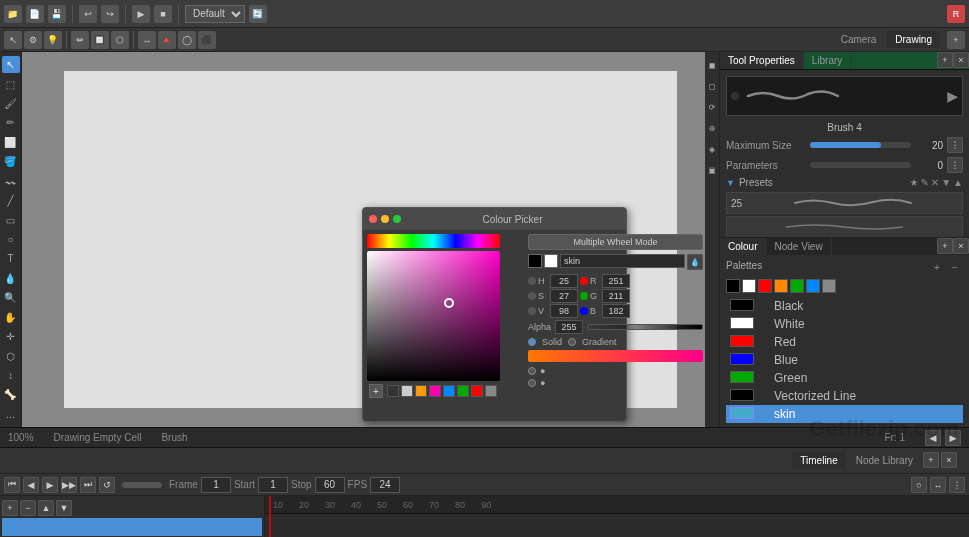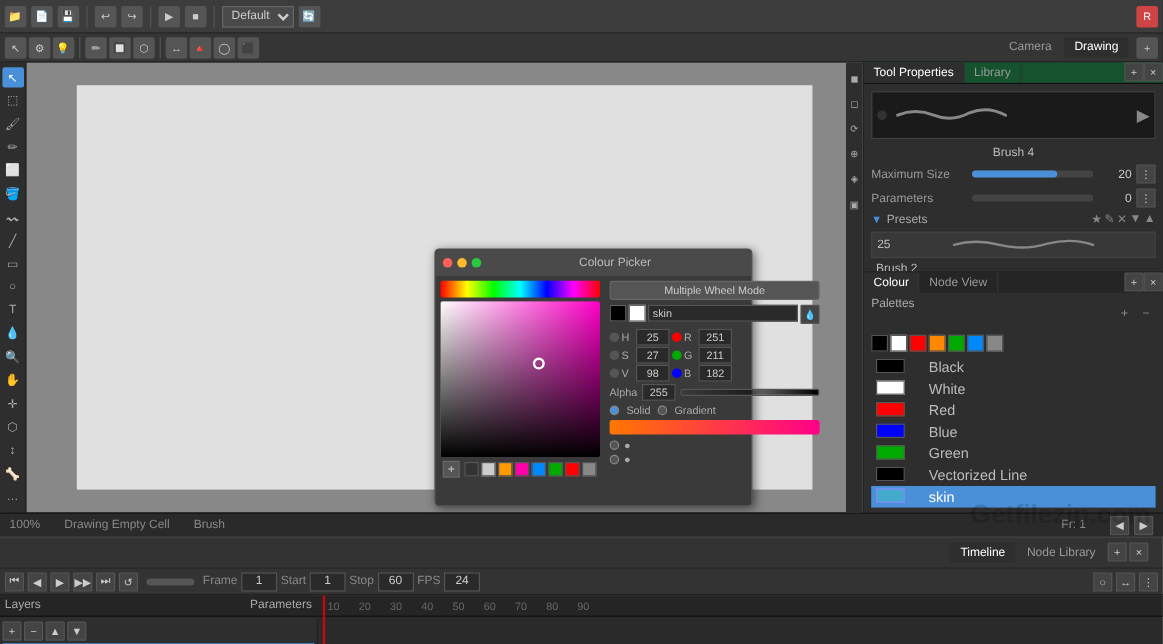--- a/index.html
+++ b/index.html
@@ -66,36 +66,36 @@
 
     .preset-item { width: 100%; height: 22px; background: #383838; border: 1px solid #444; margin-bottom: 2px; display: flex; align-items: center; padding: 0 4px; font-size: 10px; color: #bbb; cursor: pointer; }
 
     
     #colour-panel { border-top: 1px solid #222; }
     #colour-tabs { display: flex; background: #252525; }
     .colour-tab { padding: 3px 8px; font-size: 10px; color: #999; cursor: pointer; border-right: 1px solid #333; }
     .colour-tab.active { color: #fff; background: #2e2e2e; }
 
     #palettes-section { padding: 4px 6px; }
-    .palettes-label { font-size: 10px; color: #aaa; margin-bottom: 16px; }
+    .palettes-label { font-size: 10px; color: #aaa; margin-bottom: 4px; }
     .palette-toolbar { display: flex; gap: 2px; margin-bottom: 4px; align-items: center; }
     .palette-btn { font-size: 10px; color: #888; cursor: pointer; width: 16px; height: 16px; display: flex; align-items: center; justify-content: center; }
 
     .colour-swatches { display: flex; gap: 2px; margin-bottom: 4px; }
     .swatch { width: 14px; height: 14px; border: 1px solid #555; cursor: pointer; }
 
     .palette-list-item { display: flex; align-items: flex-start; padding: 2px 4px; gap: 20px; font-size: 12px; color: #bbb; cursor: pointer; }
     .palette-list-item.active { background: #4a90d9; color: white; }
     .palette-color-box { width: 24px; height: 12px; border: 1px solid #555; }
 
     
     #status-bar { width: 100%; height: 20px; background: #2a2a2a; border-top: 1px solid #111; display: flex; align-items: center; padding: 0 8px; font-size: 10px; color: #888; gap: 20px; }
 
     
-    #timeline-area { width: 100%; height: 90px; background: #a3a3a3; border-top: 1px solid #111; }
+    #timeline-area { width: 100%; height: 90px; background: #1d4ed8; border-top: 1px solid #111; }
     #timeline-toolbar { height: 26px; background: #333; border-bottom: 1px solid #222; display: flex; align-items: center; padding: 0 4px; gap: 4px; }
     #timeline-main { height: 64px; display: flex; }
     #layers-panel { width: 265px; background: #2e2e2e; border-right: 1px solid #222; }
     #layers-header { height: 18px; background: #252525; display: flex; align-items: center; padding: 0 4px; font-size: 10px; color: #aaa; border-bottom: 1px solid #111; }
     #layers-content { padding: 2px; }
     .layer-item { height: 18px; display: flex; align-items: center; padding: 0 4px; gap: 4px; font-size: 10px; color: #ccc; }
     .layer-item.active { background: #4a90d9; }
 
     #frames-area { flex: 1; background: #2a2a2a; position: relative; overflow: hidden; }
     #frames-ruler { height: 18px; background: #252525; display: flex; align-items: center; border-bottom: 1px solid #111; }
@@ -123,21 +123,21 @@
       background: linear-gradient(to bottom, rgba(0,0,0,0) 0%, rgba(0,0,0,1) 100%),
                   linear-gradient(to right, rgba(255,255,255,1) 0%, rgba(255,0,255,1) 100%);
       border-radius: 2px; position: relative; cursor: crosshair;
     }
     .cp-cursor { position: absolute; width: 10px; height: 10px; border: 2px solid white; border-radius: 50%; top: 40%; left: 62%; transform: translate(-50%, -50%); }
     #cp-bottom-bar { display: flex; align-items: center; gap: 4px; margin-top: 3px; padding: 0 2px; }
     .cp-add-btn { width: 14px; height: 14px; background: #555; border: 1px solid #666; font-size: 10px; color: #ccc; cursor: pointer; display: flex; align-items: center; justify-content: center; }
     .cp-color-squares { display: flex; gap: 2px; }
     .cp-square { width: 12px; height: 12px; border: 1px solid #555; }
 
-    #cp-right { flex: 1; padding: 4px; }
+    #cp-right { flex: 1; padding: 4px; margin-left: 20px; }
     .cp-mode-btn { width: 100%; padding: 2px 4px; background: #555; border: 1px solid #666; color: #ccc; font-size: 9px; text-align: center; cursor: pointer; margin-bottom: 4px; border-radius: 2px; }
     .cp-search-row { display: flex; gap: 2px; margin-bottom: 4px; }
     .cp-color-swatch { width: 14px; height: 14px; background: #000; border: 1px solid #666; }
     .cp-color-swatch2 { width: 14px; height: 14px; background: #fff; border: 1px solid #666; }
     .cp-search-input { flex: 1; background: #2a2a2a; border: 1px solid #555; color: #ccc; font-size: 9px; padding: 1px 3px; height: 14px; }
 
     .cp-channels { margin-bottom: 2px; }
     .cp-channel-row { display: flex; align-items: center; gap: 2px; margin-bottom: 1px; font-size: 9px; }
     .cp-channel-dot { width: 8px; height: 8px; border-radius: 50%; background: #555; }
     .cp-channel-label { width: 10px; color: #aaa; }
@@ -398,21 +398,20 @@
       </div>
 
       <div class="preset-item">
         <span>25</span>
         <div style="flex:1; height:14px; margin-left:6px;">
           <svg width="100%" height="14" viewBox="0 0 120 14">
             <path d="M2,7 Q20,2 40,7 Q60,12 80,6 Q100,1 118,7" stroke="#888" stroke-width="2" fill="none" stroke-linecap="round"></path>
           </svg>
         </div>
       </div>
-      <div style="font-size:10px; color:#bbb; padding: 2px 4px;">Brush 2</div>
       <div class="preset-item">
         <div style="flex:1; height:14px;">
           <svg width="100%" height="14" viewBox="0 0 120 14">
             <path d="M2,7 Q30,3 60,7 Q90,11 118,7" stroke="#777" stroke-width="1.5" fill="none" stroke-linecap="round"></path>
           </svg>
         </div>
       </div>
 
     </div>
 
@@ -517,25 +516,20 @@
     <span class="frame-label">FPS</span>
     <input class="frame-input" value="24" style="">
     <div style="flex:1"></div>
     <div class="small-btn">○</div>
     <div class="small-btn">↔</div>
     <div class="small-btn">⋮</div>
   </div>
 
   <div id="timeline-main">
     <div id="layers-panel">
-      <div id="layers-header">
-        <span>Layers</span>
-        <div style="flex:1"></div>
-        <span>Parameters</span>
-      </div>
       <div id="layers-content">
 
         <div style="display:flex; gap:2px; padding:2px 0;">
           <div class="small-btn">+</div>
           <div class="small-btn">−</div>
           <div class="small-btn">▲</div>
           <div class="small-btn">▼</div>
         </div>
         <div class="layer-item active">
           

